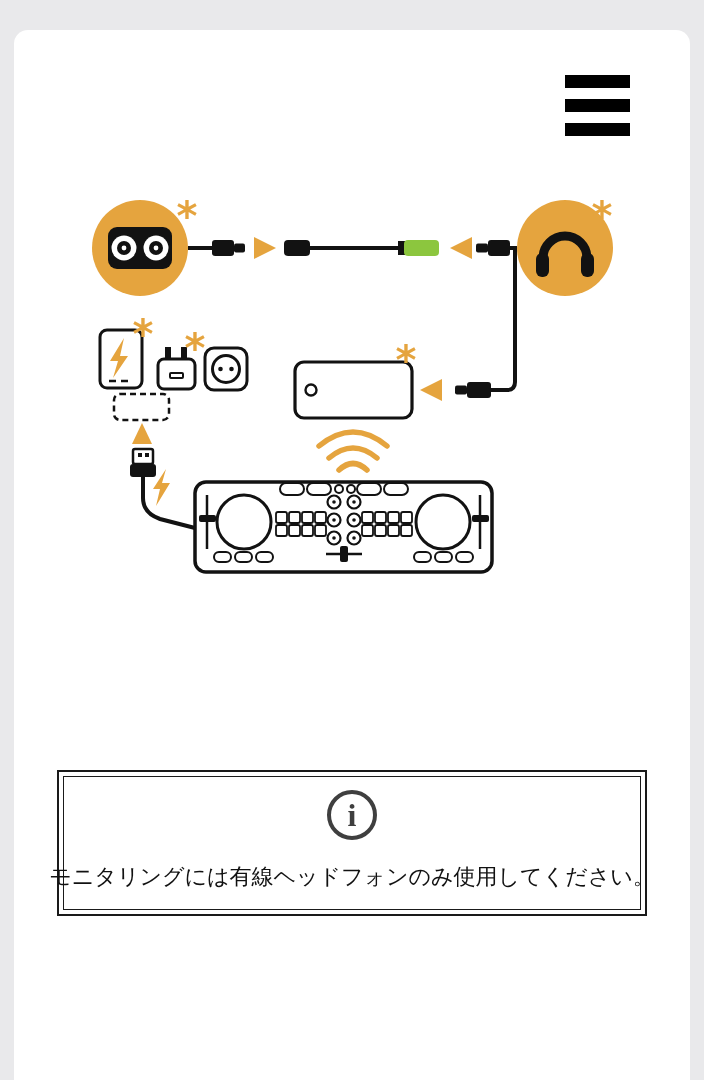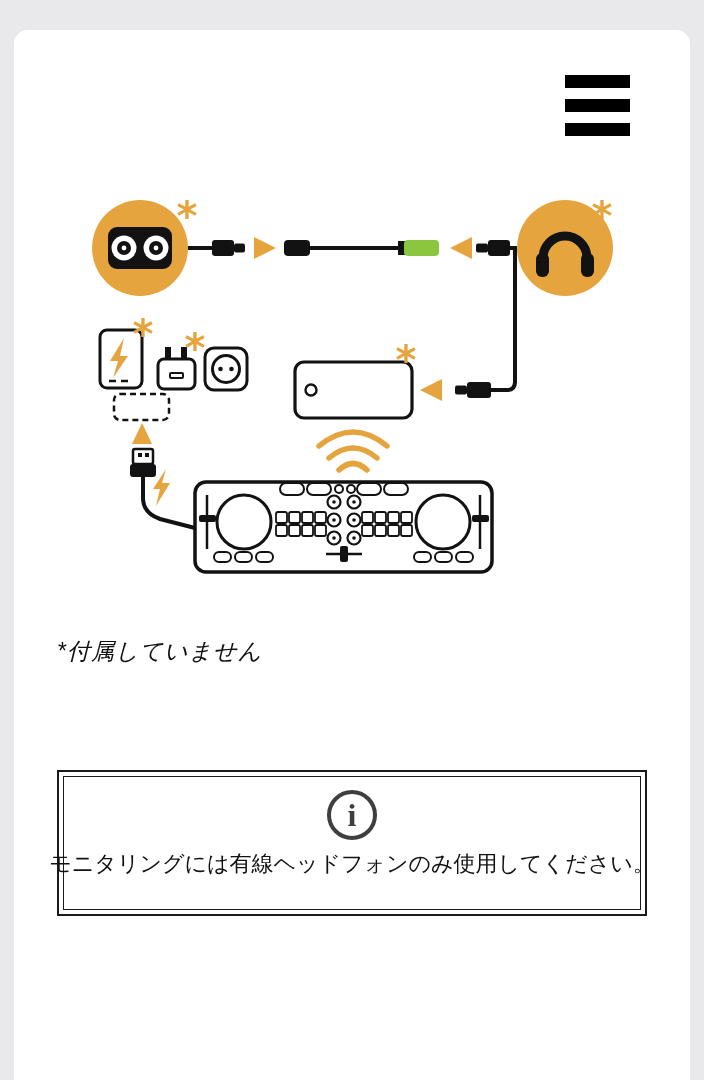--- a/index.html
+++ b/index.html
@@ -41,21 +41,21 @@
     display:flex;flex-direction:column;align-items:center;
   }
   .info-icon{
     margin-top:13px;width:50px;height:50px;border-radius:50%;
     border:4px solid #3f3f3f;box-sizing:border-box;
     display:flex;align-items:center;justify-content:center;
     font-family:"Liberation Serif", serif;font-weight:bold;
     font-size:32px;color:#3f3f3f;line-height:1;
   }
   .info-text{
-    margin-top:9px;font-size:22px;color:#111;white-space:nowrap;text-align:center;
+    margin-top:22px;font-size:22px;color:#111;white-space:nowrap;text-align:center;
   }
 </style>
 </head>
 <body>
 
 <div class="card">
 
   <div class="menu">
     <div class="bar"></div>
     <div class="bar"></div>
@@ -217,21 +217,20 @@
         <rect class="k" x="242" y="372" width="17" height="10" rx="5" stroke-width="2"></rect>
       </g>
       <g>
         <rect class="k" x="400" y="372" width="17" height="10" rx="5" stroke-width="2"></rect>
         <rect class="k" x="421" y="372" width="17" height="10" rx="5" stroke-width="2"></rect>
         <rect class="k" x="442" y="372" width="17" height="10" rx="5" stroke-width="2"></rect>
       </g>
     </g>
   </svg>
 
-  <div class="note">*付属していません</div>
 
   <div class="infobox">
     <div class="infobox-inner">
       <div class="info-icon">
         <span>i</span>
       </div>
       <div class="info-text">モニタリングには有線ヘッドフォンのみ使用してください。</div>
     </div>
   </div>
 

